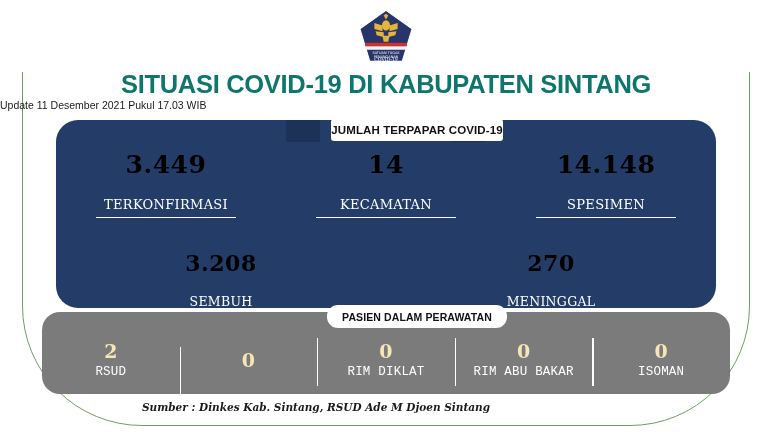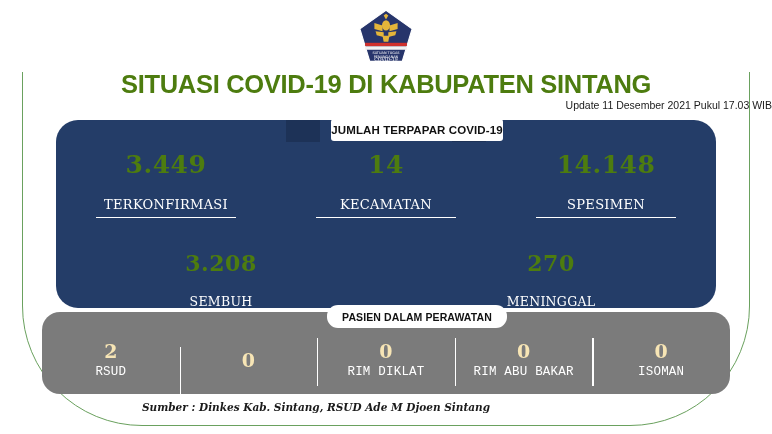--- a/index.html
+++ b/index.html
@@ -21,25 +21,25 @@
   }
 
   
   .logo-wrap{
     position:absolute; left:0; top:8px; width:772px; height:58px;
     display:flex; align-items:flex-start; justify-content:center;
   }
   .title{
     position:absolute; left:0; top:70px; width:772px;
     text-align:center; font-size:25.5px; font-weight:bold; letter-spacing:-0.3px;
-    color:#4d7c0f; font-family:"Liberation Sans", sans-serif;
+    color:#0f766e; font-family:"Liberation Sans", sans-serif;
   }
   .subtitle{
     position:absolute; left:0; top:99px; width:772px;
-    text-align:right; font-size:10.5px; color:#1a1a1a;
+    text-align:left; font-size:10.5px; color:#1a1a1a;
     font-family:"Liberation Sans", sans-serif;
   }
 
   
   .blue-panel{
     position:absolute; left:56px; top:120px; width:660px; height:188px;
     background:#243d68; border-radius:22px;
   }
   
   .ribbon-tail{
@@ -67,21 +67,21 @@
     position:absolute; left:56px; top:152px; width:660px; height:72px;
     display:flex; z-index:1;
   }
   .row2{
     position:absolute; left:56px; top:252px; width:660px; height:60px;
     display:flex; z-index:1;
   }
   .stat{ flex:1; display:flex; flex-direction:column; align-items:center; }
   .stat .num{
     font-family:"DejaVu Serif", serif; font-weight:bold;
-    color:#4d7c0f; font-size:25px; line-height:1.04; letter-spacing:0.5px;
+    color:#000000; font-size:25px; line-height:1.04; letter-spacing:0.5px;
   }
   .stat .lbl{
     font-family:"DejaVu Serif", serif; color:#ffffff;
     font-size:13px; letter-spacing:0.3px; margin-top:19px; white-space:nowrap;
   }
   .stat .uline{
     margin-top:5px; height:1.2px; background:#ffffff; width:140px;
   }
   .row2 .stat .num{ font-size:22px; }
   .row2 .stat .lbl{ font-size:12.5px; }

